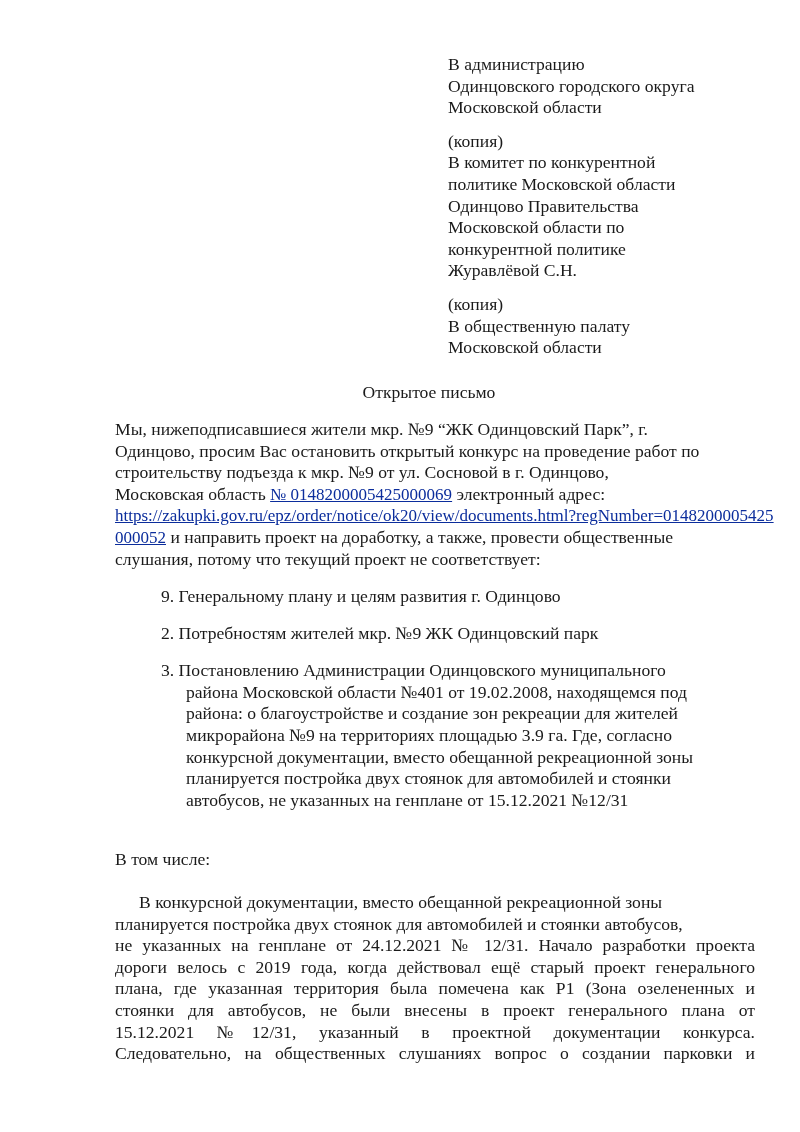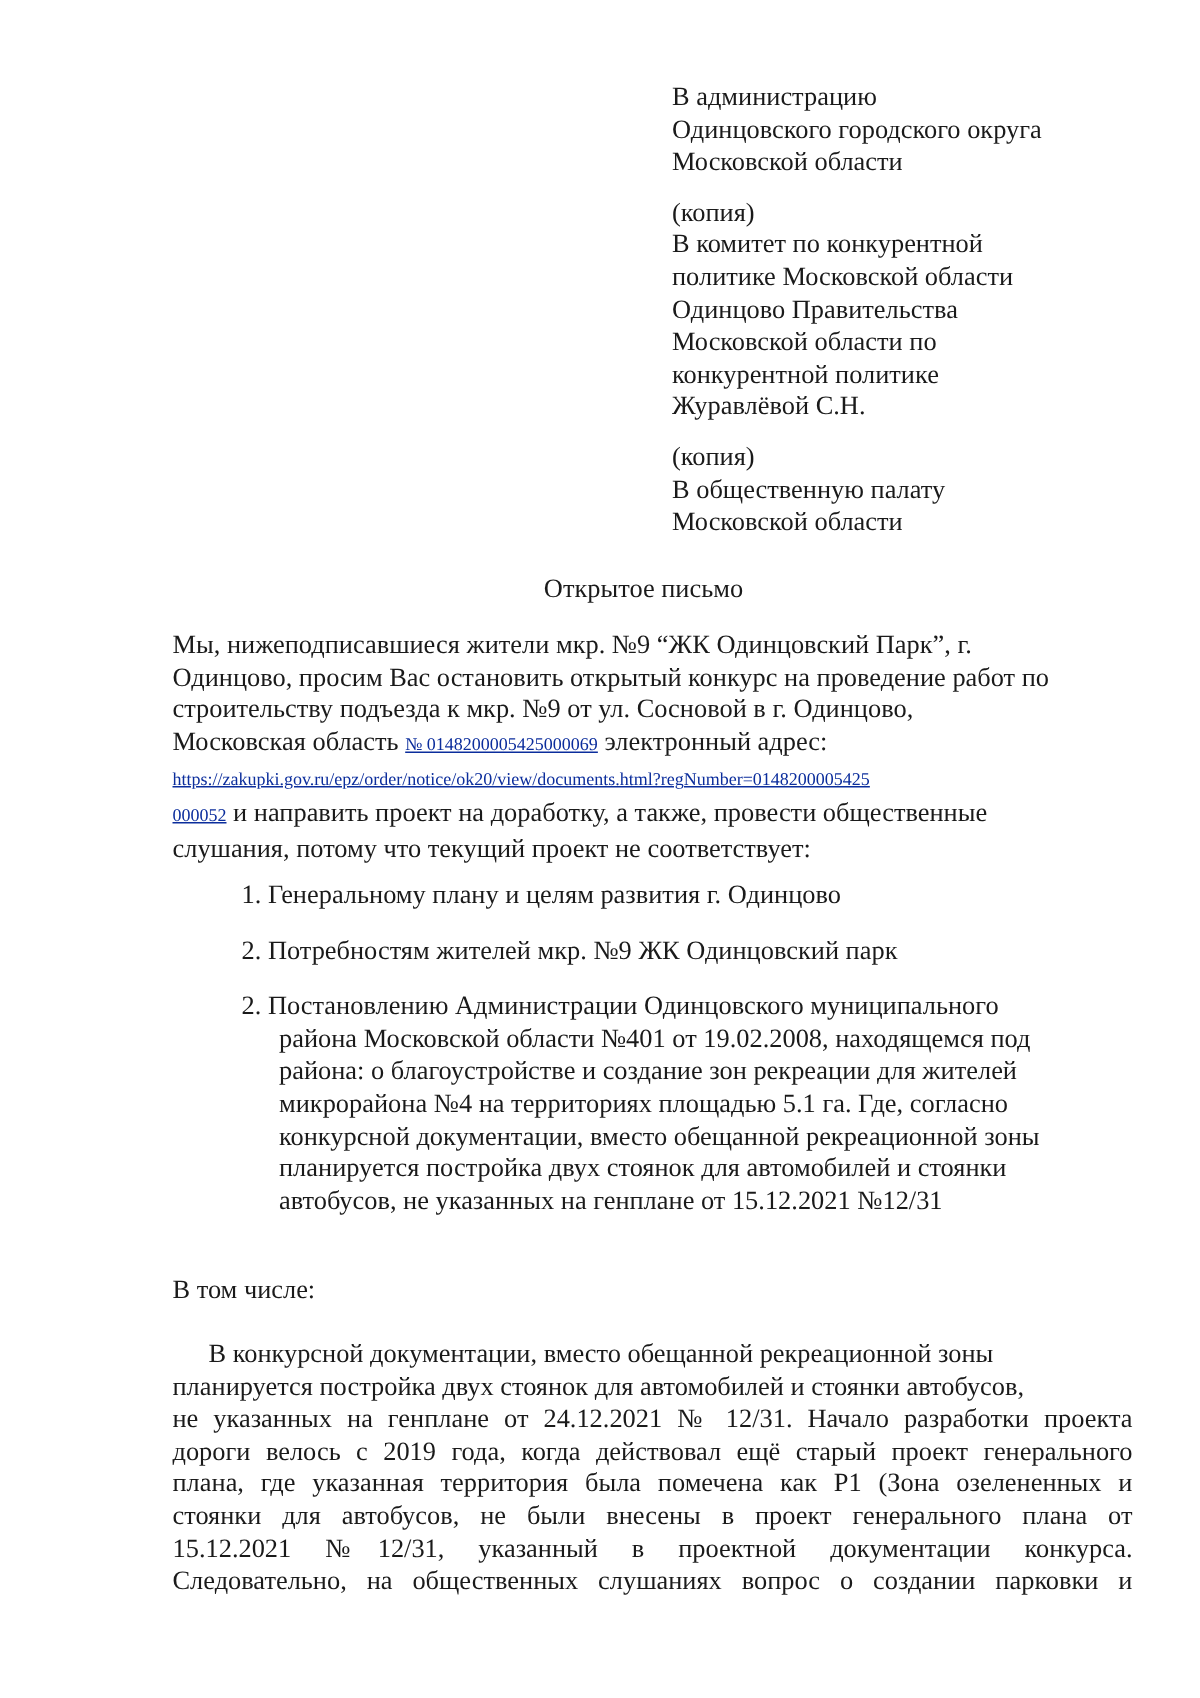--- a/index.html
+++ b/index.html
@@ -54,21 +54,21 @@
     .intro-line {
       display: block;
       white-space: nowrap;
     }
     a.link {
       color: #1a0dab;
       color: #0b2d9c;
       text-decoration: underline;
     }
     .link-small {
-      font-size: 12px;
+      font-size: 17px;
     }
     .list {
       position: absolute;
       left: 161px;
       top: 586px;
       width: 600px;
     }
     .list-item {
       margin: 0 0 15.5px 0;
     }
@@ -138,30 +138,30 @@
     <span class="intro-line">Одинцово, просим Вас остановить открытый конкурс на проведение работ по</span>
     <span class="intro-line">строительству подъезда к мкр. №9 от ул. Сосновой в г. Одинцово,</span>
     <span class="intro-line"><span>Московская область </span><a class="link link-small" href="#">№ 0148200005425000069</a><span> электронный адрес:</span></span>
     <span class="intro-line"><a class="link link-small" href="#">https://zakupki.gov.ru/epz/order/notice/ok20/view/documents.html?regNumber=0148200005425</a></span>
     <span class="intro-line"><a class="link link-small" href="#">000052</a><span> и направить проект на доработку, а также, провести общественные</span></span>
     <span class="intro-line">слушания, потому что текущий проект не соответствует:</span>
   </div>
 
   <div class="list">
     <div class="list-item">
-      <span class="list-line">1. Генеральному плану и целям развития г. Одинцово</span>
+      <span class="list-line">9. Генеральному плану и целям развития г. Одинцово</span>
     </div>
     <div class="list-item">
       <span class="list-line">2. Потребностям жителей мкр. №9 ЖК Одинцовский парк</span>
     </div>
     <div class="list-item">
-      <span class="list-line">2. Постановлению Администрации Одинцовского муниципального</span>
+      <span class="list-line">3. Постановлению Администрации Одинцовского муниципального</span>
       <span class="list-line list-cont">района Московской области №401 от 19.02.2008, находящемся под</span>
       <span class="list-line list-cont">района: о благоустройстве и создание зон рекреации для жителей</span>
-      <span class="list-line list-cont">микрорайона №4 на территориях площадью 5.1 га. Где, согласно</span>
+      <span class="list-line list-cont">микрорайона №9 на территориях площадью 3.9 га. Где, согласно</span>
       <span class="list-line list-cont">конкурсной документации, вместо обещанной рекреационной зоны</span>
       <span class="list-line list-cont">планируется постройка двух стоянок для автомобилей и стоянки</span>
       <span class="list-line list-cont">автобусов, не указанных на генплане от 15.12.2021 №12/31</span>
     </div>
   </div>
 
   <div class="subhead">В том числе:</div>
 
   <div class="body-para">
     <span class="body-line indent">В конкурсной документации, вместо обещанной рекреационной зоны</span>

